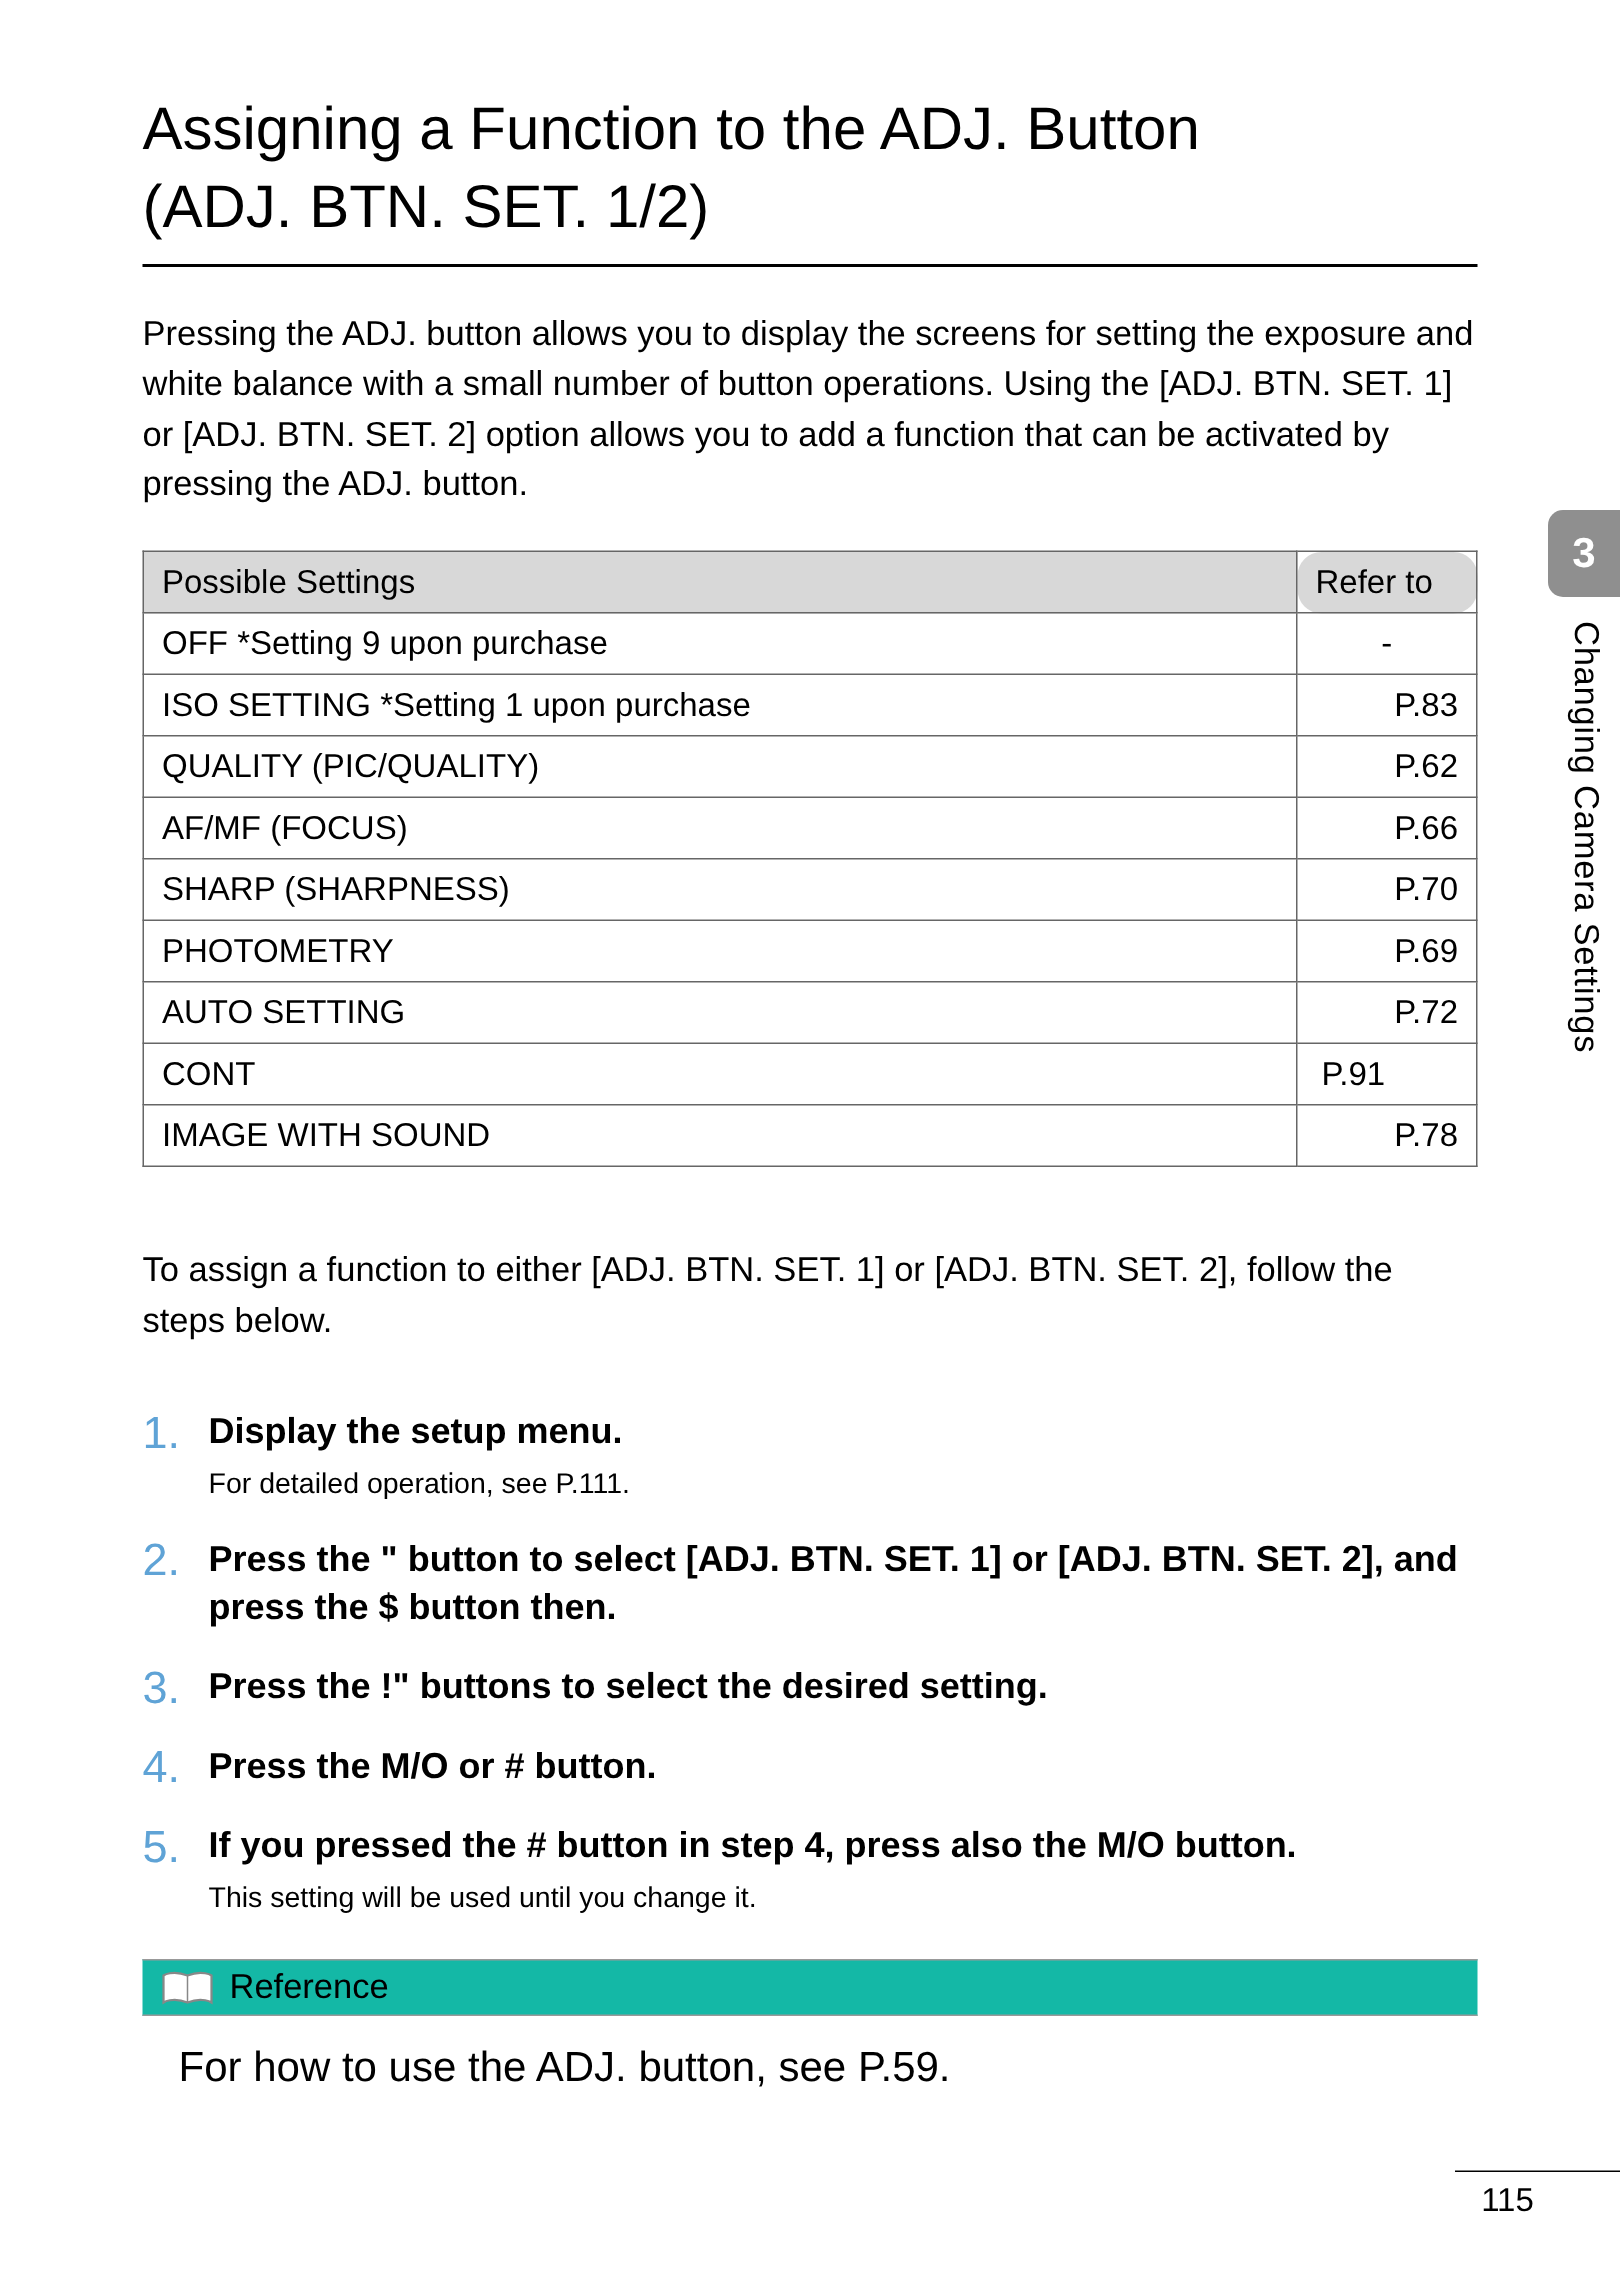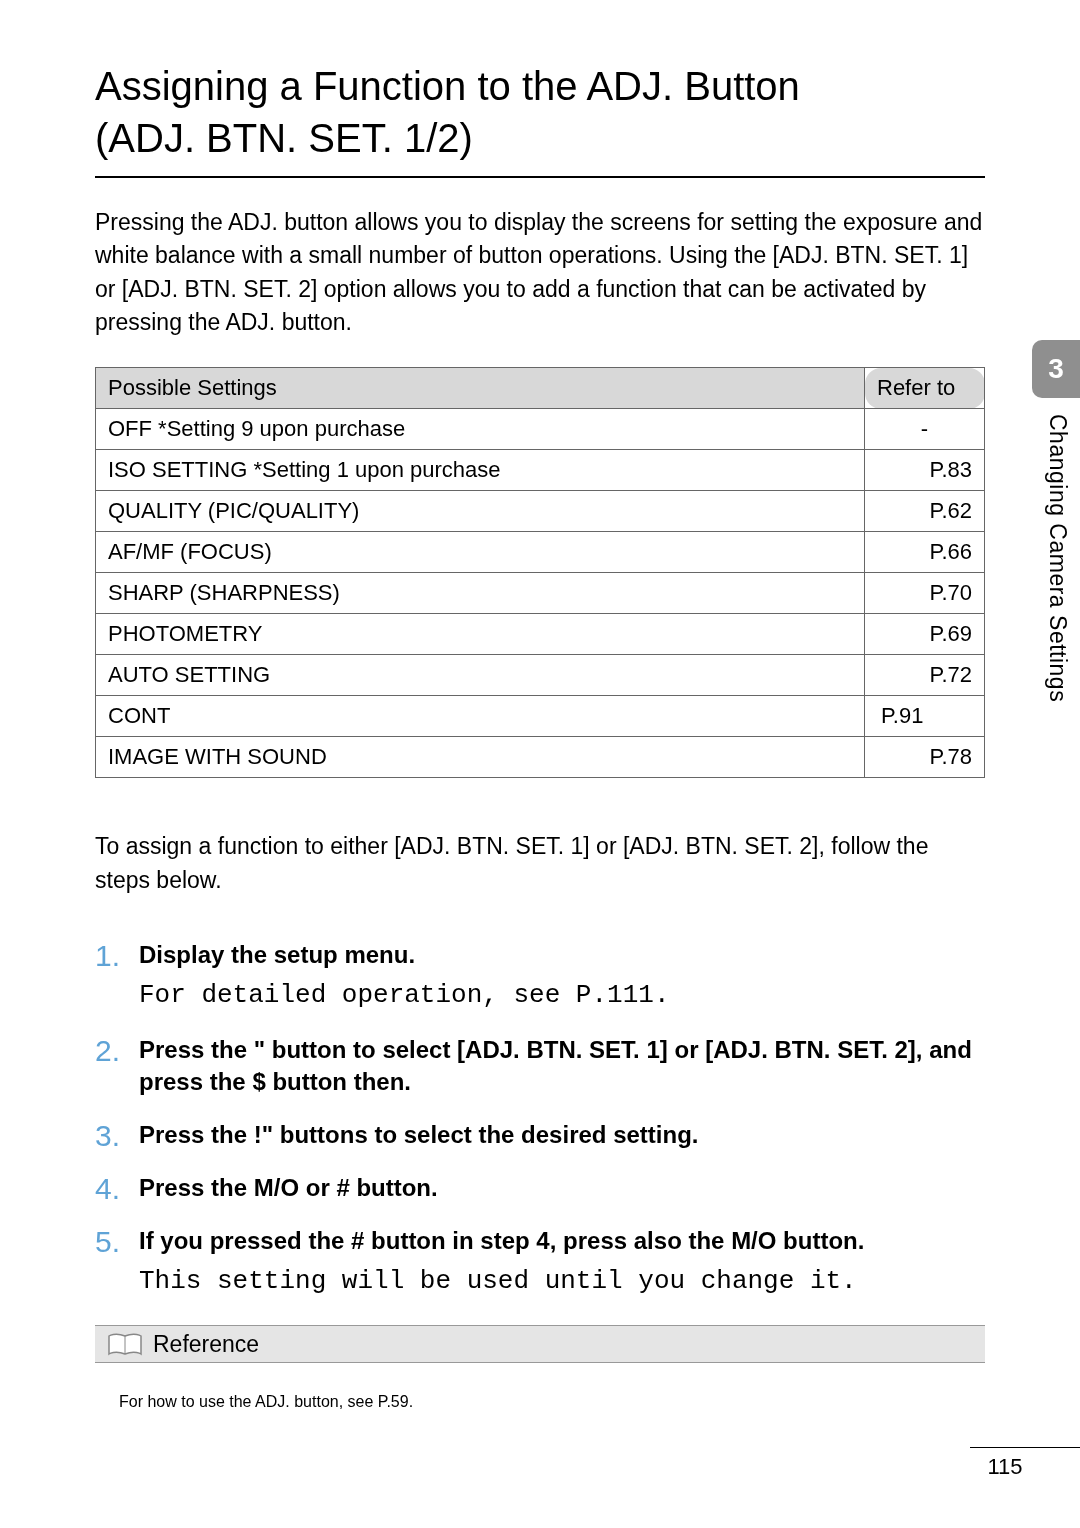--- a/index.html
+++ b/index.html
@@ -20,28 +20,28 @@
   table.settings .refcell.dash { text-align: center; }
   table.settings td.refcell.left { text-align: left; padding-left: 16px; }
 
   .follow { font-size: 23px; line-height: 1.45; margin-top: 52px; margin-bottom: 42px; }
 
   ol.steps { list-style: none; margin-left: 0; }
   ol.steps li { display: flex; align-items: flex-start; margin-bottom: 20px; }
   .stepnum { font-size: 30px; color: #5fa3d6; font-family: Arial, Helvetica, sans-serif; width: 44px; flex-shrink: 0; line-height: 1.1; }
   .stepbody { flex: 1; }
   .step-title { font-size: 24px; font-weight: bold; line-height: 1.35; }
-  .step-sub { font-size: 26px; margin-top: 6px; line-height: 1.4; font-family: Liberation Mono, monospace; }
+  .step-sub { font-size: 19px; margin-top: 6px; line-height: 1.4; }
 
   .ref-section { margin-top: 26px; }
-  .ref-header { display: flex; align-items: center; background: #e5e5e5; border-top: 1px solid #999; border-bottom: 1px solid #999; padding: 4px 0; }
+  .ref-header { display: flex; align-items: center; background: #14b8a6; border-top: 1px solid #999; border-bottom: 1px solid #999; padding: 4px 0; }
   .ref-icon { width: 40px; height: 28px; margin: 0 8px 0 10px; position: relative; }
   .ref-icon svg { display: block; }
   .ref-label { font-size: 23px; }
-  .ref-text { font-size: 16px; margin-top: 30px; padding-left: 24px; }
+  .ref-text { font-size: 28px; margin-top: 18px; padding-left: 24px; }
 
   .side-tab { position: absolute; right: 0; top: 340px; width: 48px; }
   .side-num-box { width: 48px; height: 58px; background: #8f8f8f; border-top-left-radius: 10px; border-bottom-left-radius: 10px; color: #fff; font-size: 28px; display: flex; align-items: center; justify-content: center; font-weight: bold; }
   .side-text { writing-mode: vertical-rl; text-orientation: mixed; font-size: 23px; padding-top: 16px; padding-left: 12px; letter-spacing: 0.5px; }
 
   .footer { position: absolute; right: 0; bottom: 48px; border-top: 1px solid #000; width: 110px; display: flex; justify-content: center; padding-top: 6px; padding-right: 40px; }
   .page-num { font-size: 22px; }
 </style>
 </head>
 <body>

